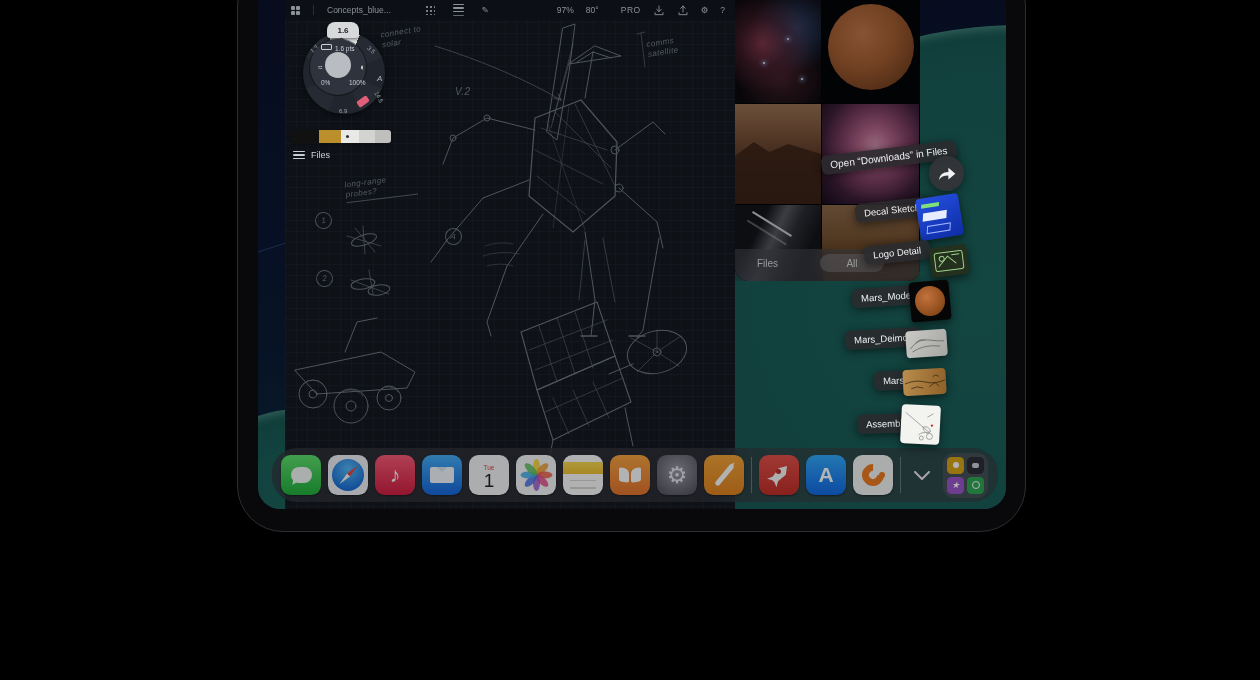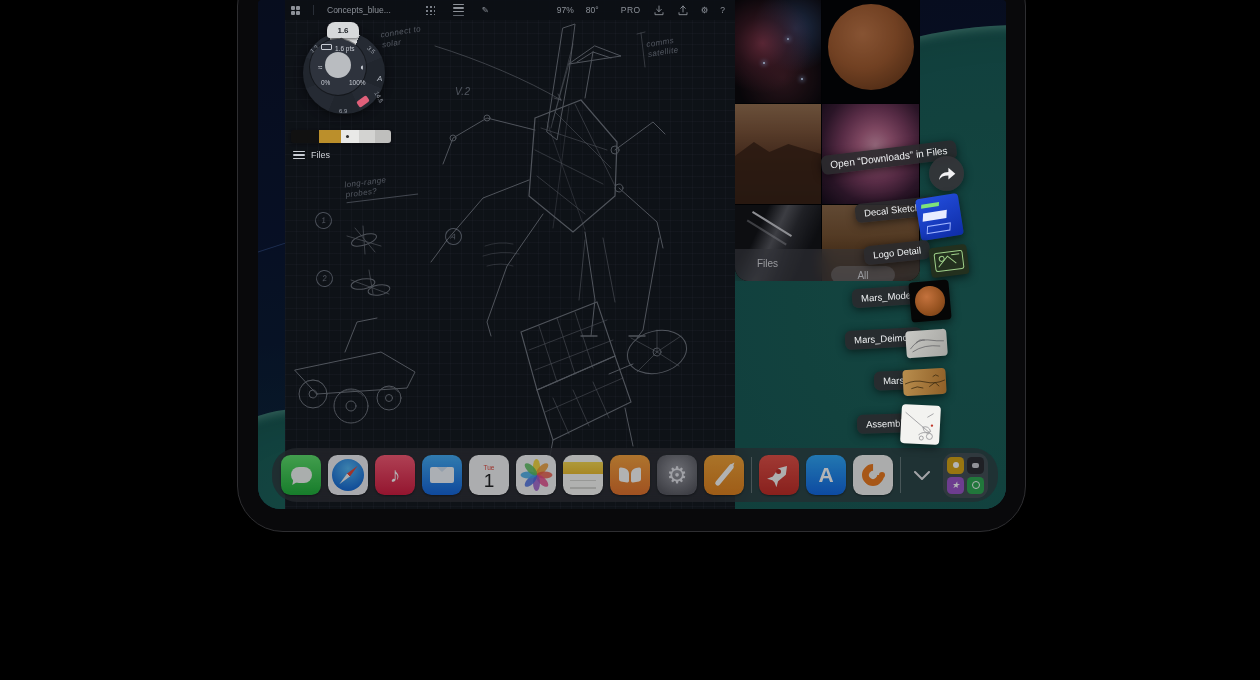--- a/index.html
+++ b/index.html
@@ -68,22 +68,22 @@
     background:linear-gradient(180deg,#97704e 0%,#7c5336 28%,#54311d 60%,#301c10 100%);}
   .ph-land i{position:absolute;inset:0;background:#3a2113;opacity:.85;
     clip-path:polygon(0 52%, 22% 38%, 40% 48%, 62% 40%, 100% 50%, 100% 100%, 0 100%);}
   .ph-nebula2{background:radial-gradient(ellipse at 55% 42%, #d392ab 0%, #b06183 22%, #7c3c5e 45%, #3c1c33 70%, #140a16 100%);}
   .ph-craft{background:linear-gradient(115deg, #121214 28%, #55555a 44%, #2c2c30 58%, #121214 78%), #121214;}
   .ph-craft i{position:absolute;left:14px;top:18px;width:46px;height:2px;background:#c9c9cd;transform:rotate(32deg);box-shadow:0 10px 0 rgba(190,190,195,.4);}
   .ph-rover{background:linear-gradient(180deg,#8a6644 0%,#76512e 40%,#553517 75%,#3a2410 100%);}
   #pbar{position:absolute;left:0;bottom:0;width:100%;height:32px;background:rgba(75,75,80,.55);backdrop-filter:blur(8px);z-index:3;
     display:flex;align-items:center;color:#d9d9dc;font-size:10px;}
   #seg-months{position:absolute;left:22px;top:9px;}
-  #seg-all{position:absolute;left:96px;top:5px;width:64px;height:18px;border-radius:11px;background:rgba(150,150,155,.38);
-    display:flex;align-items:center;justify-content:center;margin-top:12px;}
+  #seg-all{position:absolute;left:85px;top:5px;width:64px;height:18px;border-radius:11px;background:rgba(150,150,155,.38);
+    display:flex;align-items:center;justify-content:center;}
   
   #dock{position:absolute;left:14px;top:448px;width:726px;height:54px;border-radius:25px;
     background:rgba(56,56,62,.62);backdrop-filter:blur(18px);display:flex;align-items:center;gap:7px;padding:0 9px;box-sizing:border-box;z-index:4;}
   .app{width:40px;height:40px;border-radius:9.5px;position:relative;flex:0 0 auto;display:flex;align-items:center;justify-content:center;box-shadow:0 1px 2px rgba(0,0,0,.4);}
   .dock-sep{width:1px;height:36px;background:rgba(255,255,255,.28);flex:0 0 auto;}
   
   .ic-msg{background:linear-gradient(180deg,#5ee06a,#20b038);}
   .ic-msg .bub{width:21px;height:16px;background:#f2f6f2;border-radius:8px;position:relative;}
   .ic-msg .bub:after{content:"";position:absolute;left:2px;bottom:-3px;border:4px solid transparent;border-top-color:#f2f6f2;border-left-color:#f2f6f2;transform:rotate(12deg);}
   .ic-safari{background:#f0f0f2;}

